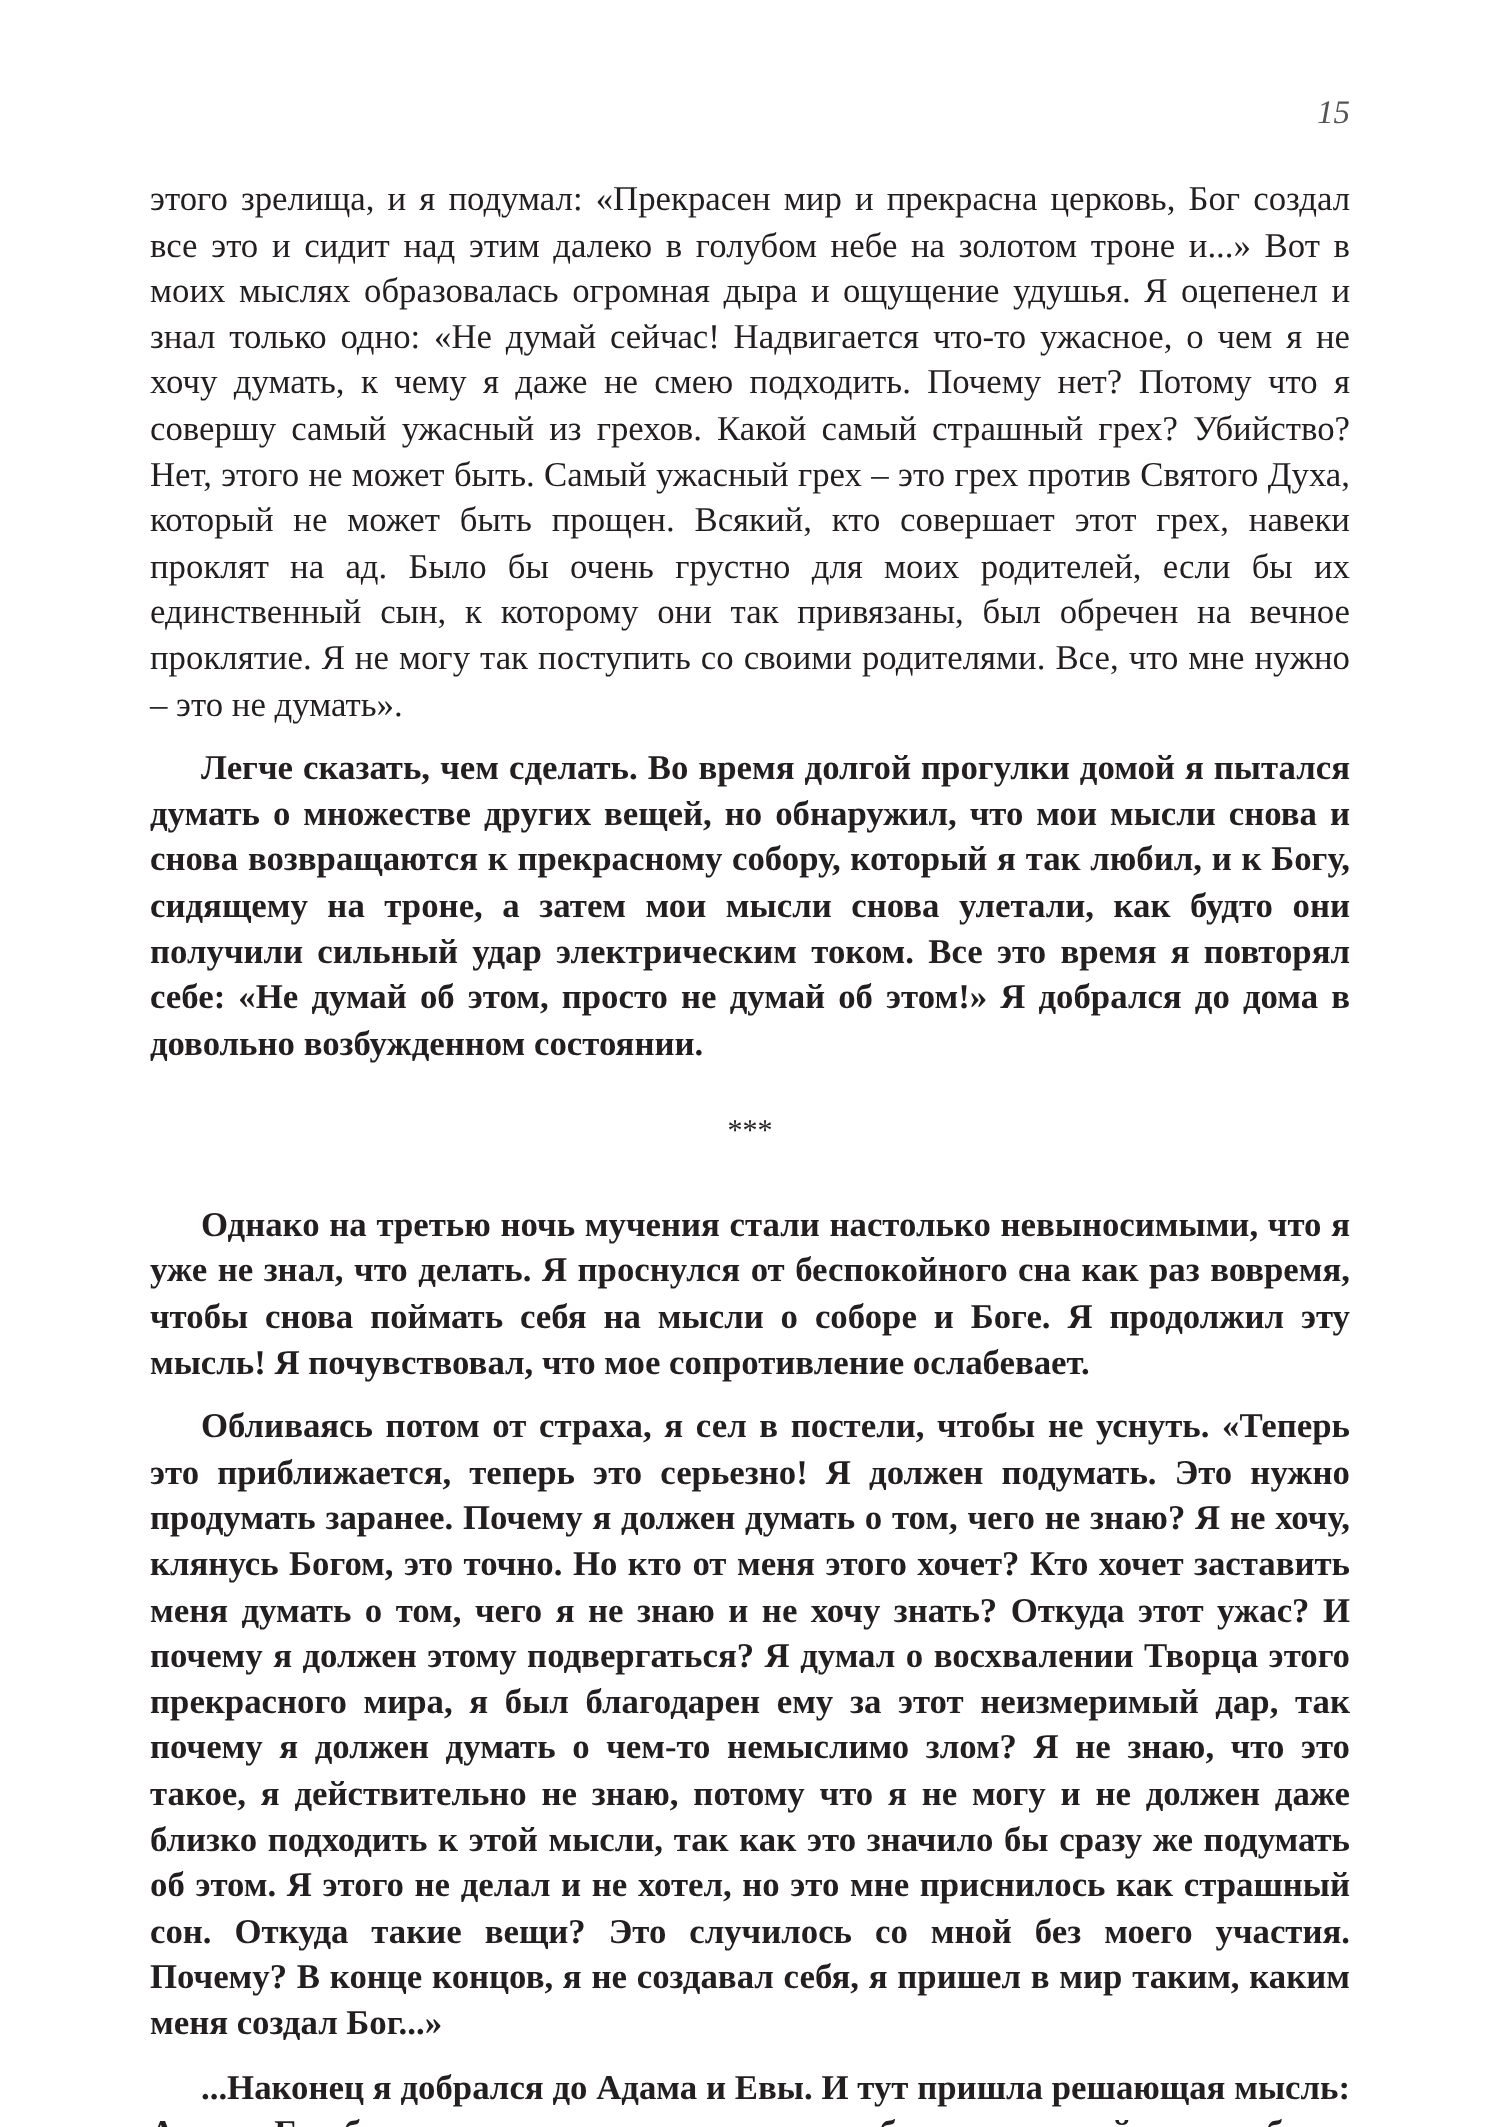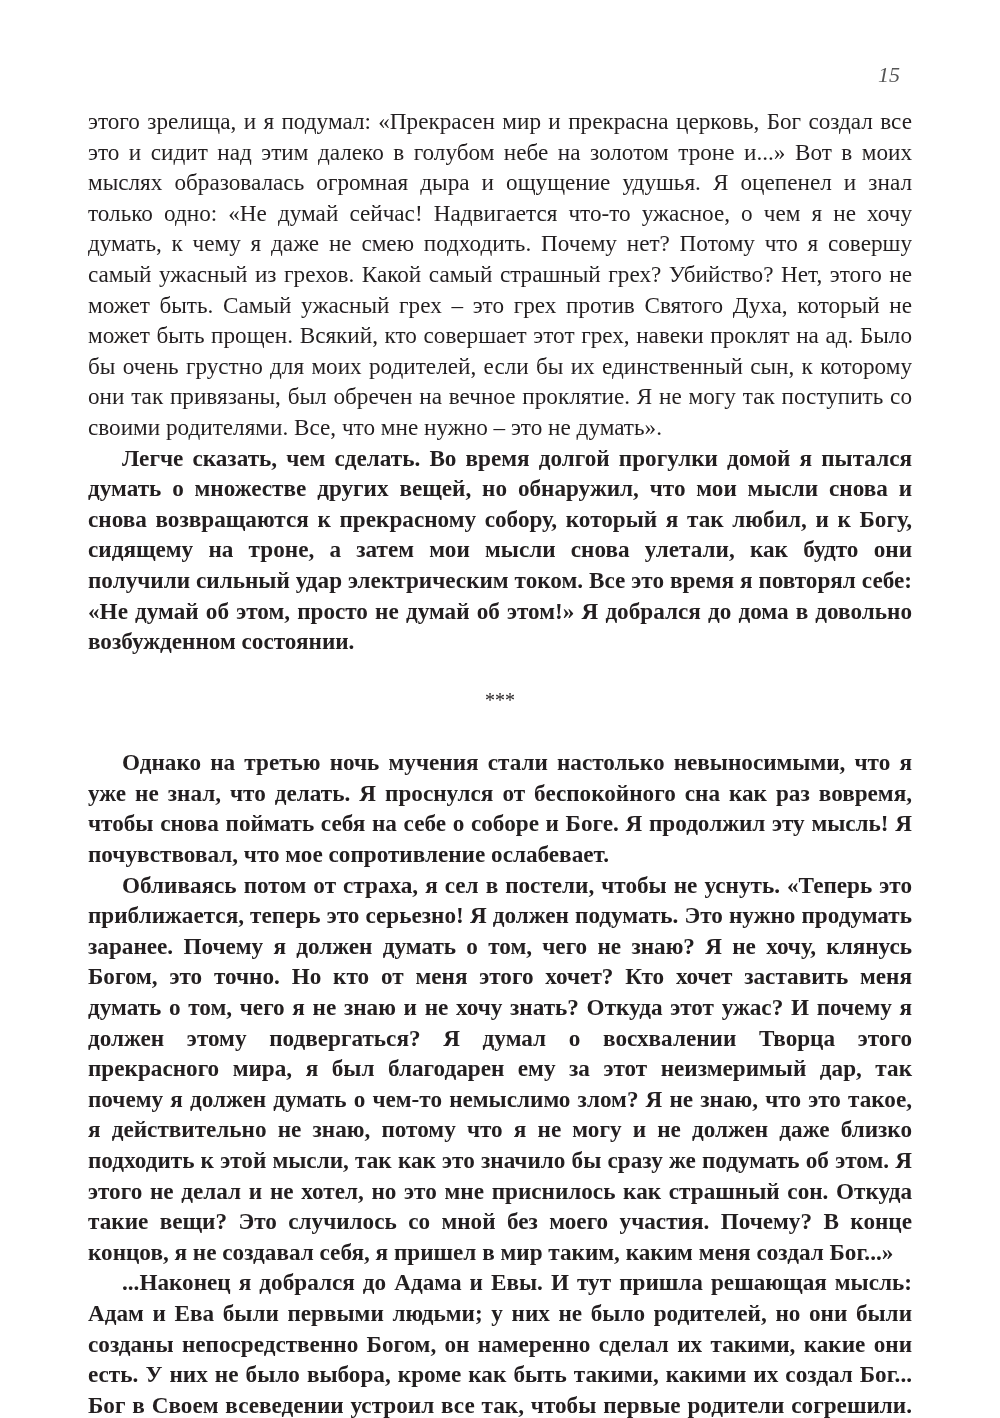--- a/index.html
+++ b/index.html
@@ -12,34 +12,34 @@
     position: absolute; top: 62px; right: 88px;
     font-family: "Liberation Serif", serif; font-style: italic;
     font-size: 22px; color: #555555;
   }
   .text {
     position: absolute; left: 88px; top: 106px; width: 824px;
     font-family: "Liberation Serif", serif;
     font-size: 23.2px; line-height: 30.6px; color: #231f20;
     text-align: justify; hyphens: manual;
   }
-  .text p { margin: 0; }
+  .text p { margin: 12px; }
   .text p.indent { text-indent: 34px; font-weight: bold; }
   .separator {
     text-align: center; margin: 28px 0 32px 0;
     font-size: 20px; letter-spacing: 0;
   }
 </style>
 </head>
 <body>
 
 <div class="page">
   <div class="page-number">15</div>
 
   <div class="text">
     <p>этого зрелища, и я подумал: «Прекрасен мир и прекрасна церковь, Бог создал все это и сидит над этим далеко в голубом небе на золотом троне и...» Вот в моих мыслях образовалась огромная дыра и ощущение удушья. Я оцепенел и знал только одно: «Не думай сейчас! Надвигается что-то ужасное, о чем я не хочу думать, к чему я даже не смею подходить. Почему нет? Потому что я совершу самый ужасный из грехов. Какой самый страшный грех? Убийство? Нет, этого не может быть. Самый ужасный грех – это грех против Святого Духа, который не может быть прощен. Всякий, кто совершает этот грех, навеки проклят на ад. Было бы очень грустно для моих родителей, если бы их единственный сын, к которому они так привязаны, был обречен на вечное проклятие. Я не могу так поступить со своими родителями. Все, что мне нужно – это не думать».</p>
     <p class="indent">Легче сказать, чем сделать. Во время долгой прогулки домой я пытался думать о множестве других вещей, но обнаружил, что мои мысли снова и снова возвращаются к прекрасному собору, который я так любил, и к Богу, сидящему на троне, а затем мои мысли снова улетали, как будто они получили сильный удар электрическим током. Все это время я повторял себе: «Не думай об этом, просто не думай об этом!» Я добрался до дома в довольно возбужденном состоянии.</p>
     <div class="separator">***</div>
-    <p class="indent">Однако на третью ночь мучения стали настолько невыносимыми, что я уже не знал, что делать. Я проснулся от беспокойного сна как раз вовремя, чтобы снова поймать себя на себе о соборе и Боге. Я продолжил эту мысль! Я почувствовал, что мое сопротивление ослабевает.</p>
+    <p class="indent">Однако на третью ночь мучения стали настолько невыносимыми, что я уже не знал, что делать. Я проснулся от беспокойного сна как раз вовремя, чтобы снова поймать себя на мысли о соборе и Боге. Я продолжил эту мысль! Я почувствовал, что мое сопротивление ослабевает.</p>
     <p class="indent">Обливаясь потом от страха, я сел в постели, чтобы не уснуть. «Теперь это приближается, теперь это серьезно! Я должен подумать. Это нужно продумать заранее. Почему я должен думать о том, чего не знаю? Я не хочу, клянусь Богом, это точно. Но кто от меня этого хочет? Кто хочет заставить меня думать о том, чего я не знаю и не хочу знать? Откуда этот ужас? И почему я должен этому подвергаться? Я думал о восхвалении Творца этого прекрасного мира, я был благодарен ему за этот неизмеримый дар, так почему я должен думать о чем-то немыслимо злом? Я не знаю, что это такое, я действительно не знаю, потому что я не могу и не должен даже близко подходить к этой мысли, так как это значило бы сразу же подумать об этом. Я этого не делал и не хотел, но это мне приснилось как страшный сон. Откуда такие вещи? Это случилось со мной без моего участия. Почему? В конце концов, я не создавал себя, я пришел в мир таким, каким меня создал Бог...»</p>
     <p class="indent">...Наконец я добрался до Адама и Евы. И тут пришла решающая мысль: Адам и Ева были первыми людьми; у них не было родителей, но они были созданы непосредственно Богом, он намеренно сделал их такими, какие они есть. У них не было выбора, кроме как быть такими, какими их создал Бог... Бог в Своем всеведении устроил все так, чтобы первые родители согрешили. Следовательно, Бог задумал, чтобы они согрешили.</p>
   </div>
 </div>
 
 </body></html>

